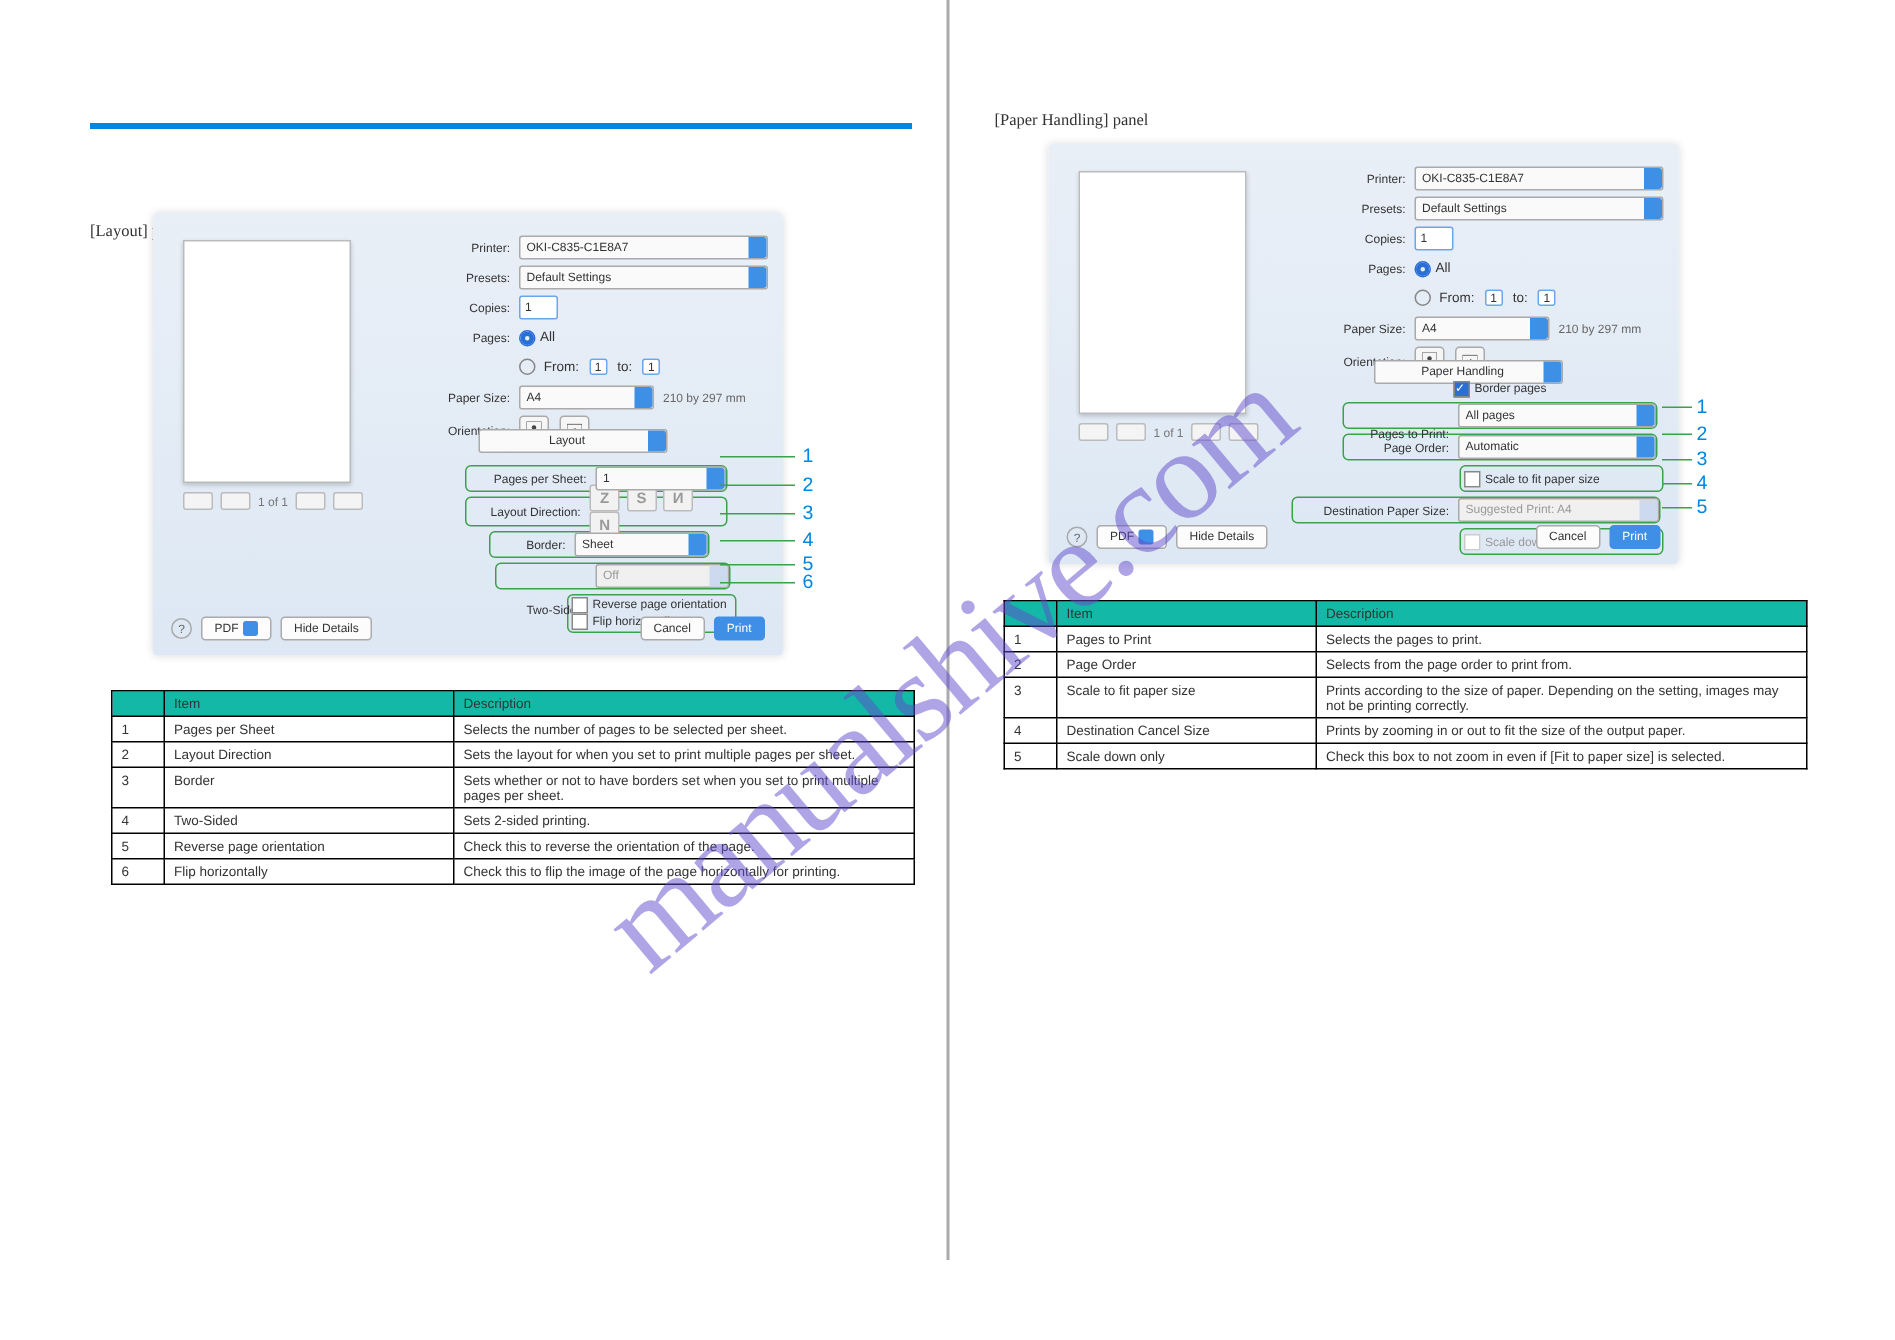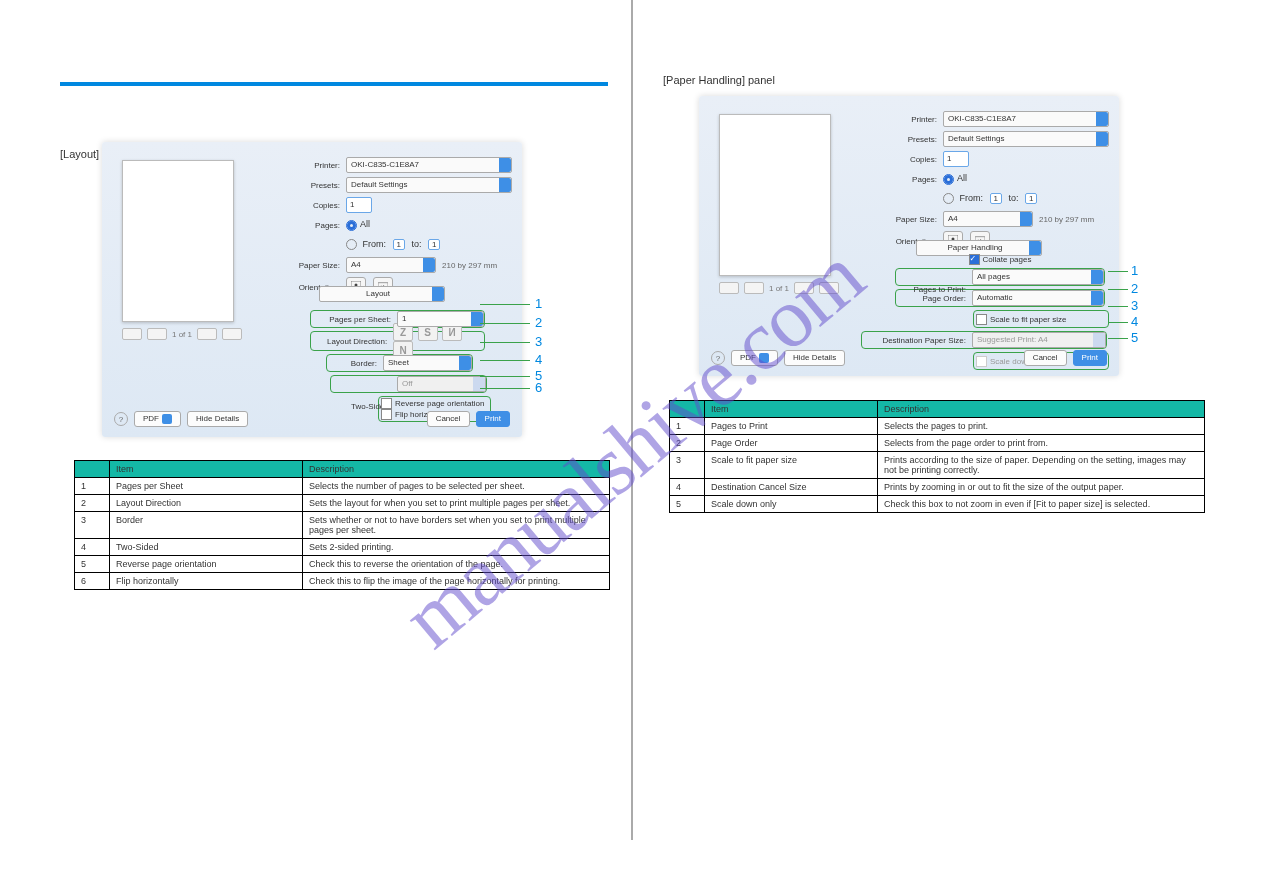--- a/index.html
+++ b/index.html
@@ -47,20 +47,21 @@
     left: 60px;
     top: 82px;
     width: 548px;
     height: 4px;
     background: #0088e0;
   }
   .heading {
     position: absolute;
     font-size: 11px;
     color: #333;
+    font-family: Liberation Serif, serif;
   }
   .dialog {
     position: absolute;
     background: linear-gradient(#e9eff7, #dde8f4);
     border-radius: 3px;
     box-shadow: 0 0 6px rgba(0,0,0,0.15);
   }
   
   .dlg-left { left: 102px; top: 142px; width: 420px; height: 295px; }
   
@@ -503,21 +504,21 @@
         </span>
       </div>
     </div>
 
     <div style="position:absolute; left:180px; top:136px; width:200px;" class="panel-select">
       <span class="panel-dd"><span>Paper Handling</span><span class="cap"></span></span>
     </div>
 
     <div style="position:absolute;left:196px;top:158px;width:210px;">
       <div style="text-align:center;font-size:8px;margin-bottom:3px;">
-        <span class="chk on"></span><span>Collate pages</span>
+        <span class="chk on"></span><span>Border pages</span>
       </div>
       <div class="group-box fr" style="margin-bottom:3px;">
         <span class="lbl" style="width:70px;margin-top:24px;">Pages to Print:</span>
         <span class="ddwrap">
             <span class="dd"><span>All pages</span><span class="cap"></span></span>
           </span>
       </div>
       <div class="group-box fr" style="margin-bottom:3px;align-items:center;">
         <span class="lbl" style="width:70px;">Page Order:</span>
         <span class="ddwrap">

